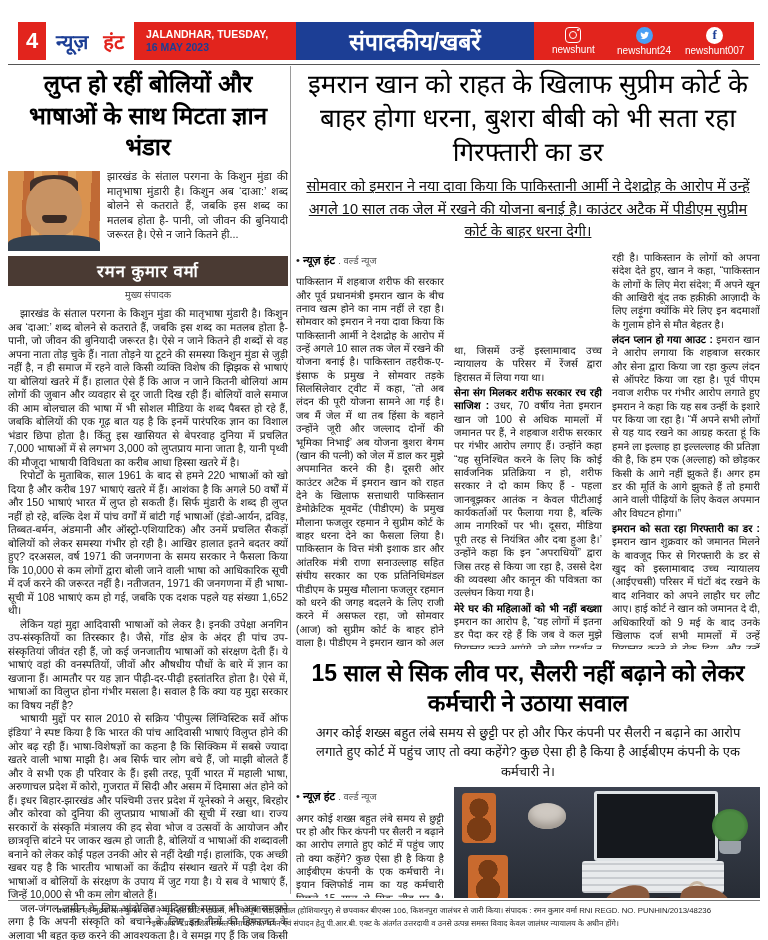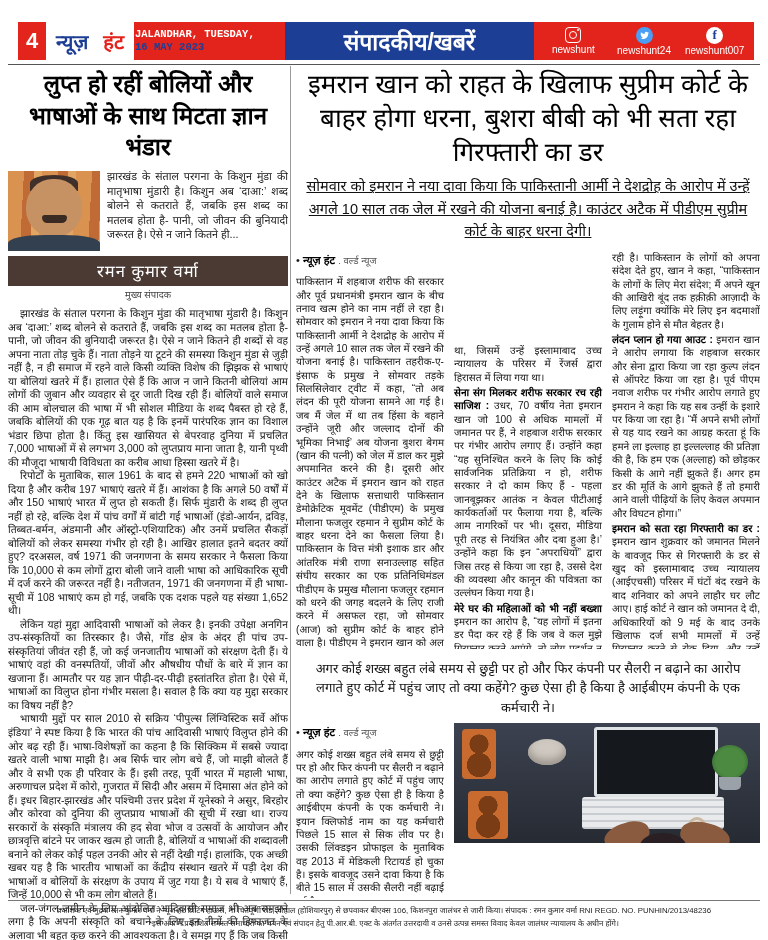--- a/index.html
+++ b/index.html
@@ -10,21 +10,21 @@
   }
   
   .masthead{position:absolute;top:22px;left:18px;right:14px;height:38px;display:flex;}
   .h-num{width:28px;background:#e2241d;color:#fff;font-size:22px;font-weight:bold;
          display:flex;align-items:center;justify-content:center;}
   .h-logo{width:88px;background:#fff;display:flex;align-items:center;justify-content:center;
           font-size:20px;font-weight:bold;gap:15px;}
   .h-logo .lg-blue{color:#1c3e95;}
   .h-logo .lg-red{color:#e2241d;}
   .h-date{width:150px;background:#e2241d;display:flex;flex-direction:column;justify-content:center;
-          padding-left:1px;font-size:10.5px;font-weight:bold;line-height:1.25;font-family:Liberation Mono, monospace;}
+          padding-left:12px;font-size:10.5px;font-weight:bold;line-height:1.25;}
   .h-date .d1{color:#ffffff;}
   .h-date .d2{color:#1c3e95;}
   .h-title{flex:1;background:#1c3e95;color:#fff;display:flex;align-items:center;justify-content:center;
            font-size:23px;font-weight:bold;}
   .h-social{width:212px;background:#e2241d;display:flex;align-items:center;padding:0 4px;}
   .soc{flex:1;display:flex;flex-direction:column;align-items:center;justify-content:center;gap:1px;}
   .soc .lbl{color:#fff;font-size:10px;font-weight:normal;white-space:nowrap;}
   .ig-icon{width:14px;height:14px;border:1.6px solid #fff;border-radius:4px;position:relative;}
   .ig-icon::before{content:"";position:absolute;left:3px;top:3px;width:6px;height:6px;border:1.4px solid #fff;border-radius:50%;}
   .ig-icon::after{content:"";position:absolute;right:1px;top:1px;width:2px;height:2px;background:#fff;border-radius:50%;}
@@ -37,21 +37,21 @@
   .left-col{position:absolute;top:68px;left:8px;width:280px;}
   .ed-headline{font-size:24px;font-weight:bold;text-align:center;line-height:1.32;color:#000;}
   .ed-media{margin-top:6px;overflow:hidden;}
   .ed-photo{float:left;width:92px;height:80px;margin:2px 7px 2px 0;position:relative;overflow:hidden;
             background:repeating-linear-gradient(93deg,#d9924f 0 16px,#c06a35 16px 26px,#e2a563 26px 34px);}
   .ed-photo .face{position:absolute;left:18px;top:8px;width:56px;height:58px;border-radius:48%;background:#c79263;}
   .ed-photo .hair{position:absolute;left:22px;top:4px;width:48px;height:16px;border-radius:50% 50% 0 0;background:#40302a;}
   .ed-photo .mustache{position:absolute;left:34px;top:44px;width:25px;height:8px;border-radius:3px 3px 6px 6px;background:#3a2a24;}
   .ed-photo .shirt{position:absolute;left:0;bottom:-4px;width:100%;height:20px;background:#33404f;border-radius:40% 40% 0 0;}
   .ed-intro{font-size:10.8px;line-height:1.35;text-align:justify;color:#1a1a1a;}
-  .ed-bar{margin-top:3px;background:#4a3a33;color:#fff;text-align:center;font-size:16.5px;font-weight:normal;
+  .ed-bar{margin-top:3px;background:#4a3a33;color:#fff;text-align:center;font-size:16.5px;font-weight:bold;
           padding:3px 0 4px;letter-spacing:1px;}
   .ed-role{text-align:center;font-size:9.5px;color:#444;margin:2px 0 6px;}
   .ed-body{height:645px;overflow:hidden;font-size:10.4px;line-height:1.3;text-align:justify;color:#161616;}
   .ed-body p{margin:0;text-indent:12px;}
   .v-divider{position:absolute;left:290px;top:66px;height:828px;border-left:1px solid #9a9a9a;}
   
   .main-area{position:absolute;left:296px;top:66px;width:464px;height:832px;overflow:hidden;}
   .ma-headline{font-size:26px;font-weight:normal;text-align:center;line-height:1.3;color:#000;margin-top:2px;}
   .ma-subhead{font-size:14.5px;text-align:center;line-height:1.55;margin:6px 4px 0;color:#111;text-decoration:underline;}
   .ma-cols{display:flex;gap:10px;margin-top:8px;height:398px;overflow:hidden;}
@@ -181,20 +181,21 @@
       <p><span class="lead">मेरे घर की महिलाओं को भी नहीं बख्शा</span> <span>इमरान का आरोप है, “यह लोगों में इतना डर पैदा कर रहे हैं कि जब वे कल मुझे गिरफ्तार करने आएंगे, तो लोग प्रदर्शन न कर पाएं। कल वे फिर से इंटरनेट सेवाओं को निलंबित कर देंगे और सोशल मीडिया पर प्रतिबंध लगा देंगे। हमारे घरों को तोड़ा जा रहा है और बेशर्मी से पुलिस घरों की महिलाओं के साथ मारपीट कर</span></p>
     </div>
     <div class="ma-col">
       <p>रही है। पाकिस्तान के लोगों को अपना संदेश देते हुए, खान ने कहा, “पाकिस्तान के लोगों के लिए मेरा संदेश; मैं अपने खून की आखिरी बूंद तक हक़ीक़ी आज़ादी के लिए लड़ूंगा क्योंकि मेरे लिए इन बदमाशों के गुलाम होने से मौत बेहतर है।</p>
       <p><span class="lead">लंदन प्लान हो गया आउट :</span> <span>इमरान खान ने आरोप लगाया कि शहबाज सरकार और सेना द्वारा किया जा रहा कुल्प लंदन से ऑपरेट किया जा रहा है। पूर्व पीएम नवाज शरीफ पर गंभीर आरोप लगाते हुए इमरान ने कहा कि यह सब उन्हीं के इशारे पर किया जा रहा है। “मैं अपने सभी लोगों से यह याद रखने का आग्रह करता हूं कि हमने ला इल्लाह हा इल्लल्लाह की प्रतिज्ञा की है, कि हम एक (अल्लाह) को छोड़कर किसी के आगे नहीं झुकते हैं। अगर हम डर की मूर्ति के आगे झुकते हैं तो हमारी आने वाली पीढ़ियों के लिए केवल अपमान और विघटन होगा।”</span></p>
       <p><span class="lead">इमरान को सता रहा गिरफ्तारी का डर :</span> <span>इमरान खान शुक्रवार को जमानत मिलने के बावजूद फिर से गिरफ्तारी के डर से खुद को इस्लामाबाद उच्च न्यायालय (आईएचसी) परिसर में घंटों बंद रखने के बाद शनिवार को अपने लाहौर घर लौट आए। हाई कोर्ट ने खान को जमानत दे दी, अधिकारियों को 9 मई के बाद उनके खिलाफ दर्ज सभी मामलों में उन्हें गिरफ्तार करने से रोक दिया, और उन्हें 15 मई को और राहत के लिए लाहौर उच्च न्यायालय का दरवाजा खटखटाने को कहा।</span></p>
     </div>
   </div>
 
   <div class="sa">
+    <div class="sa-headline">15 साल से सिक लीव पर, सैलरी नहीं बढ़ाने को लेकर कर्मचारी ने उठाया सवाल</div>
     <div class="sa-subhead">अगर कोई शख्स बहुत लंबे समय से छुट्टी पर हो और फिर कंपनी पर सैलरी न बढ़ाने का आरोप लगाते हुए कोर्ट में पहुंच जाए तो क्या कहेंगे? कुछ ऐसा ही है किया है आईबीएम कंपनी के एक कर्मचारी ने।</div>
     <div class="sa-content">
       <div class="sa-col1">
         <div class="byline">
           <span>•</span>
           <span class="src">न्यूज़ हंट</span>
           <span class="typ">. वर्ल्ड न्यूज</span>
         </div>
         <p>अगर कोई शख्स बहुत लंबे समय से छुट्टी पर हो और फिर कंपनी पर सैलरी न बढ़ाने का आरोप लगाते हुए कोर्ट में पहुंच जाए तो क्या कहेंगे? कुछ ऐसा ही है किया है आईबीएम कंपनी के एक कर्मचारी ने। इयान क्लिफोर्ड नाम का यह कर्मचारी पिछले 15 साल से सिक लीव पर है। उसकी लिंक्डइन प्रोफाइल के मुताबिक वह 2013 में मेडिकली रिटायर्ड हो चुका है। इसके बावजूद उसने दावा किया है कि बीते 15 साल में उसकी सैलरी नहीं बढ़ाई गई है।</p>
 

